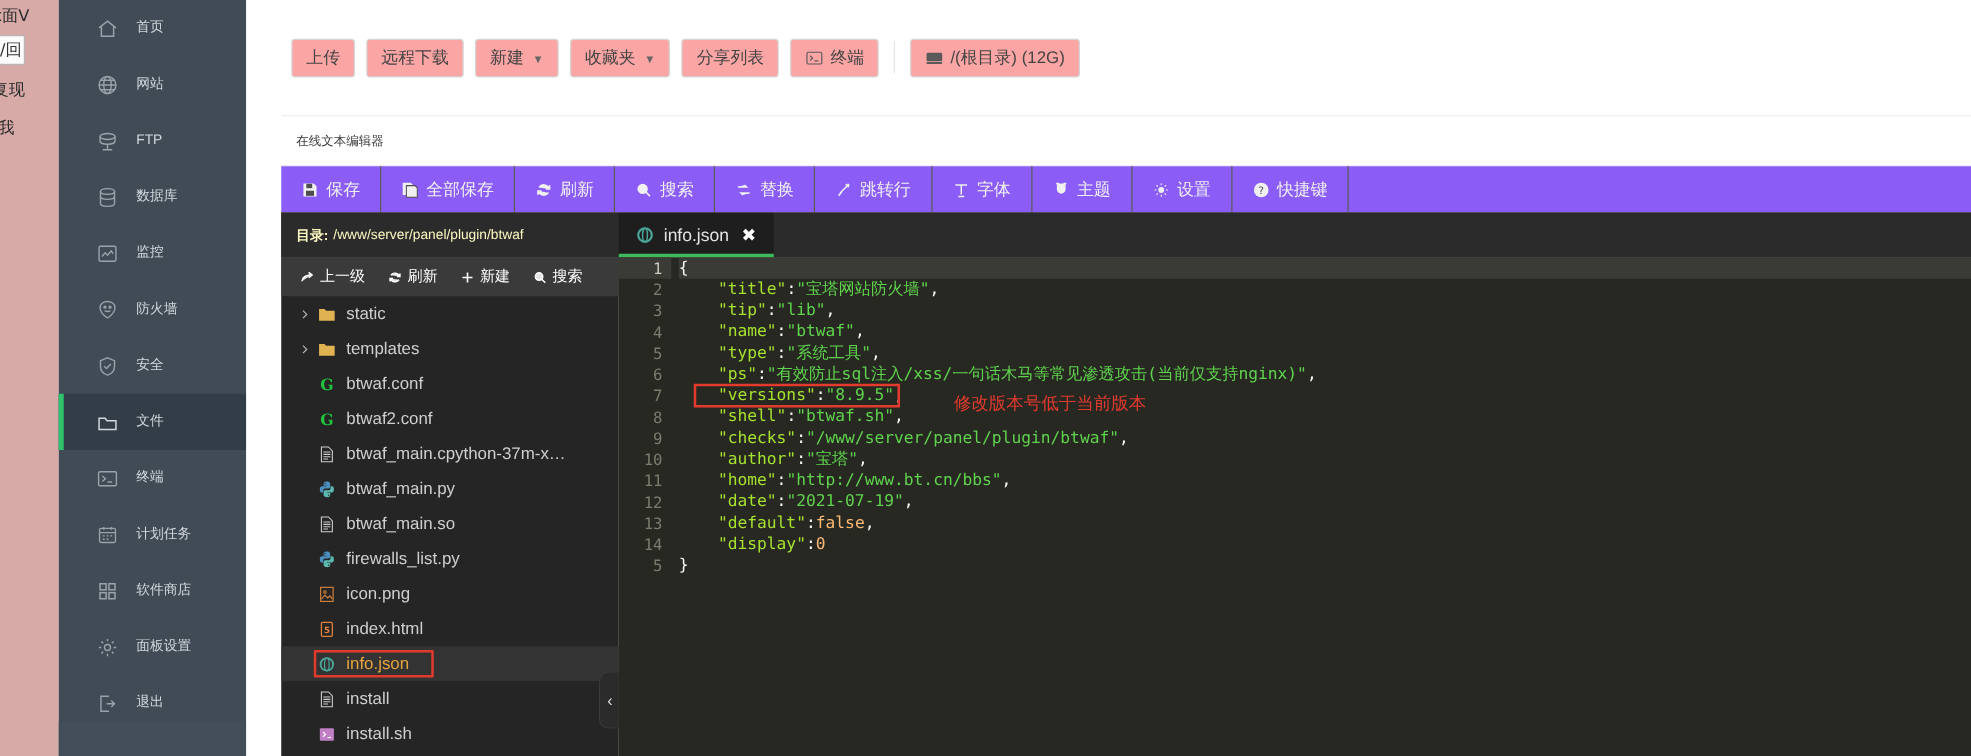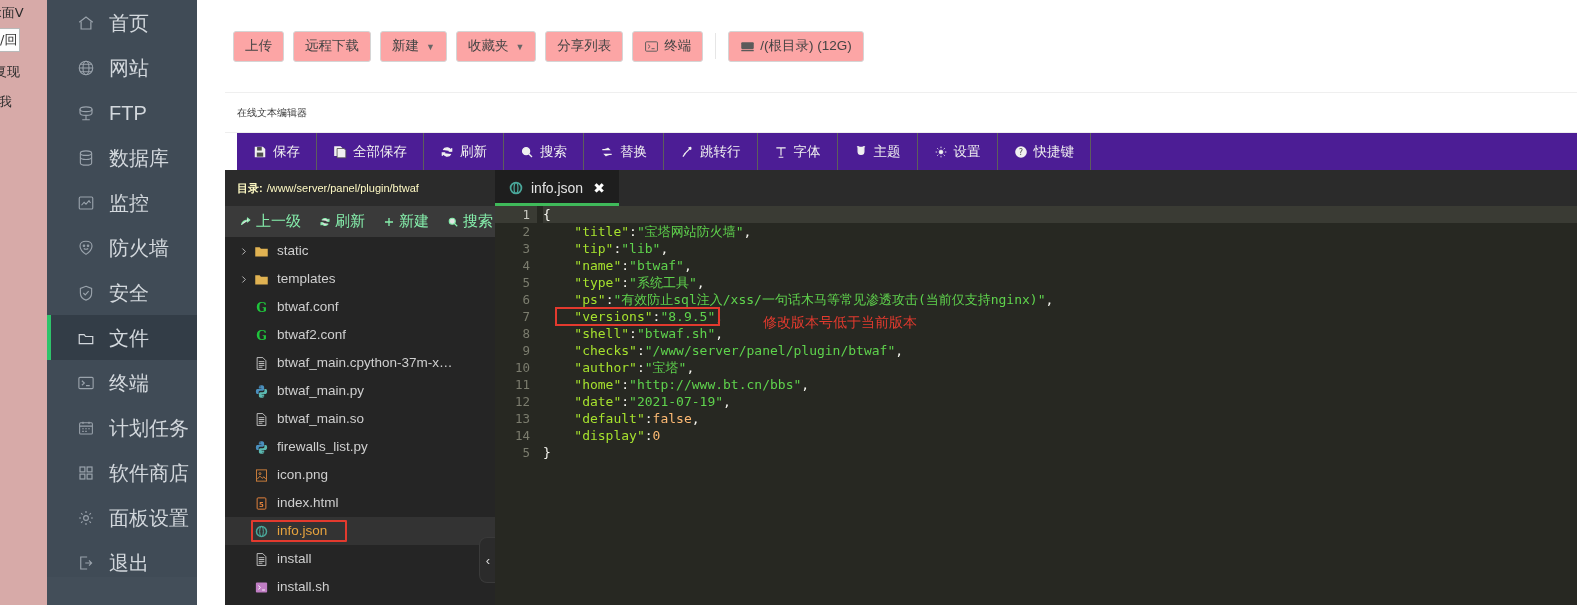--- a/index.html
+++ b/index.html
@@ -25,21 +25,21 @@
     left: -4px; color: #333;
   }
 
   
   .sidebar {
     position: absolute; left: 47px; top: 0; width: 150px; height: 605px;
     background: #404b56;
   }
   .nav-item {
     position: relative; height: 45px; display: flex; align-items: center;
-    padding-left: 28px; color: #d3d8dd; font-size: 20px; cursor: pointer;
+    padding-left: 28px; color: #d3d8dd; font-size: 11px; cursor: pointer;
   }
   .nav-item.active { background: #333d47; }
   .nav-item.active::before {
     content: ""; position: absolute; left: 0; top: 0; bottom: 0; width: 4px;
     background: #2fc36b;
   }
   .nav-icon {
     width: 22px; height: 22px; margin-right: 12px; flex: 0 0 22px;
     display: flex; align-items: center; justify-content: center;
     color: #9aa3ac;
@@ -80,21 +80,21 @@
 
   
   .title-row {
     height: 40px; display: flex; align-items: center; padding-left: 12px;
     font-size: 10px; color: #3a3a3a; border-bottom: 1px solid #eee;
     background:#fff;
   }
 
   
   .ed-toolbar {
-    height: 37px; background: #4c1d95; display: flex; align-items: stretch; margin-left: 12px;
+    height: 37px; background: #8b5cf6; display: flex; align-items: stretch;
   }
   .ed-btn {
     display: flex; align-items: center; gap: 6px;
     padding: 0 16px; color: #f0f0f0; font-size: 13.5px; cursor: pointer;
     border-right: 1px solid #5d5d5d; white-space: nowrap;
   }
   .ed-btn .eicon { display:inline-flex; align-items:center; }
   .ed-btn .eicon svg { width: 14px; height: 14px; display: block; fill: #f0f0f0; }
   .ed-toolbar-rest { flex: 1; border-right: none; }
 
@@ -124,21 +124,21 @@
 
   .tree-panel {
     width: 270px; background: #252525; position: relative; overflow: hidden;
     flex: 0 0 270px;
   }
   .tree-toolbar {
     height: 31px; background: #3a3a3a; display: flex; align-items: center;
     gap: 0px; padding-left: 6px;
   }
   .tree-tb-btn {
-    display: flex; align-items: center; gap: 4px; color: #86efac; font-size: 15px;
+    display: flex; align-items: center; gap: 4px; color: #ffffff; font-size: 12px;
     padding: 0 9px; cursor: pointer; white-space: nowrap;
   }
   .tree-tb-btn .ticon { display:inline-flex; }
   .tree-tb-btn .ticon svg { width: 12px; height: 12px; display:block; fill:#e3e3e3; }
   .tree-list { position: absolute; top: 31px; left: 0; right: 0; bottom: 0; }
   .tree-row {
     height: 28px; display: flex; align-items: center; padding-left: 10px;
     color: #cfcfcf; font-size: 13.5px; cursor: pointer; white-space: nowrap;
     position: relative;
   }

